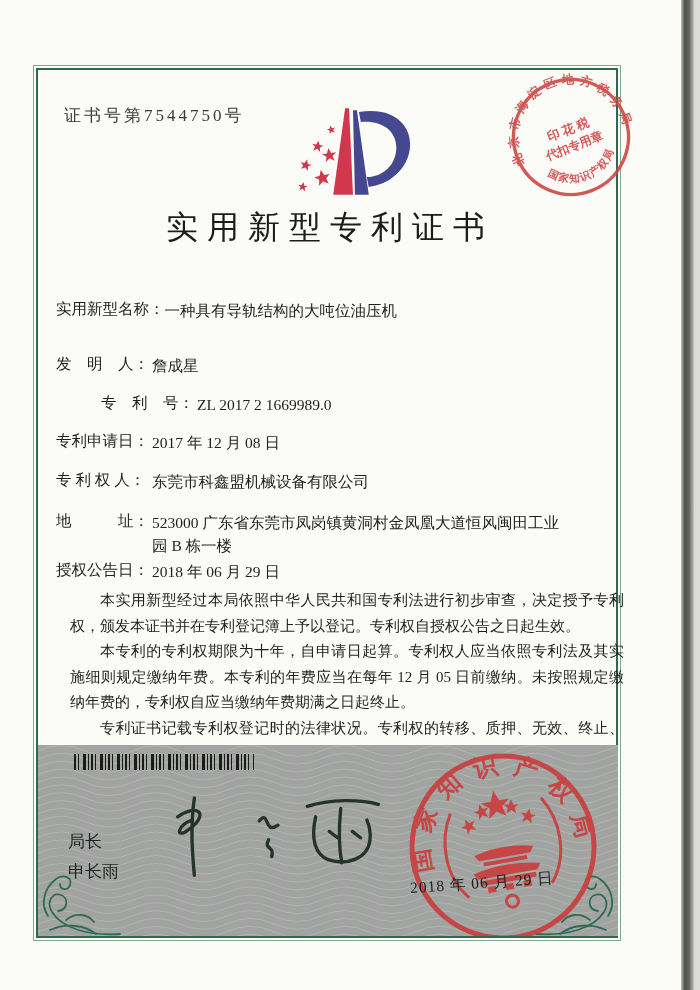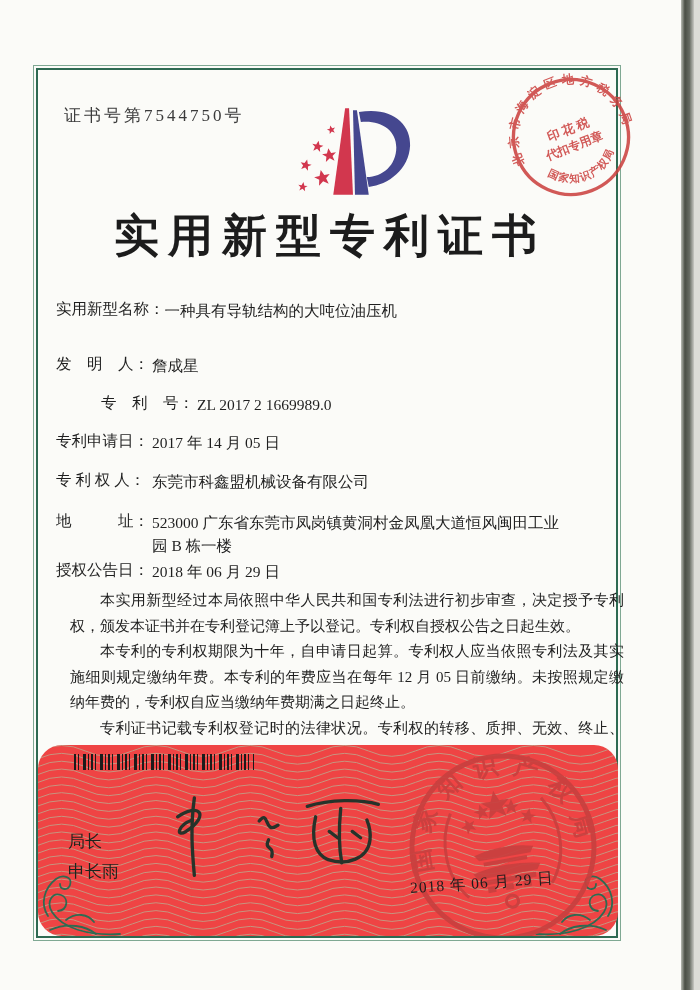--- a/index.html
+++ b/index.html
@@ -16,33 +16,33 @@
   .scan-edge2{position:absolute;top:0;right:0;width:6px;height:990px;background:#dcdcd7;}
   
   .frame-outer{position:absolute;left:33px;top:65px;width:588px;height:876px;
     border:1px solid #7fa893;box-sizing:border-box;}
   .frame-inner{position:absolute;inset:2px;border:2px solid #2e6a52;}
   .cert-no{position:absolute;left:64px;top:104px;font-size:17px;letter-spacing:3px;color:#3a3a3a;}
   .logo{position:absolute;left:288px;top:100px;width:128px;height:104px;}
   .tax-stamp{position:absolute;left:504px;top:70px;width:134px;height:134px;
     transform:rotate(-21deg);opacity:.88;}
   .title{position:absolute;left:40px;right:80px;top:206px;text-align:center;
-    font-size:45px;font-weight:700;letter-spacing:9px;color:#1c1c1c;}
+    font-size:32px;font-weight:400;letter-spacing:9px;color:#1c1c1c;}
   .row{position:absolute;left:56px;font-size:15.5px;color:#1f1f1f;}
   .lbl{display:inline-block;min-width:96px;}
   .val{display:inline-block;max-width:420px;vertical-align:top;line-height:23px;}
   .row-name{top:299px;} .row-inv{top:354px;} .row-pno{top:393px;margin-left:45px;}
   .row-fdate{top:431px;} .row-ptee{top:470px;} .row-addr{top:511px;}
   .row-grant{top:560px;} .grant-no{position:absolute;left:305px;top:0;white-space:nowrap;}
   .paras{position:absolute;left:64px;top:588px;width:554px;font-size:15px;
     line-height:25.5px;color:#1f1f1f;text-align:justify;margin-left:6px;}
   .paras p{margin:0;text-indent:2em;}
   
   .panel{position:absolute;left:38px;top:745px;width:580px;height:191px;
-    background:#ef4444;overflow:hidden;border-radius:24px;}
+    background:#a3a3a3;overflow:hidden;}
   .panel .waves{position:absolute;inset:0;}
   .flourish{position:absolute;bottom:-2px;width:86px;height:74px;}
   .flourish.fl-left{left:-2px;}
   .flourish.fl-right{right:-2px;transform:scaleX(-1);}
   .barcode{position:absolute;left:36px;top:9px;width:180px;height:16px;
     background:repeating-linear-gradient(90deg,
       #1b1b1b 0 2px,transparent 2px 4px,#1b1b1b 4px 5px,transparent 5px 9px,
       #1b1b1b 9px 12px,transparent 12px 14px,#1b1b1b 14px 15px,transparent 15px 17px);}
   .director{position:absolute;left:30px;top:82px;font-size:17px;color:#1d241d;line-height:30px;}
   .signature{position:absolute;left:125px;top:40px;width:230px;height:95px;}
@@ -103,21 +103,21 @@
   <div class="row row-name">
     <span class="lbl">实用新型名称：</span><span class="val">一种具有导轨结构的大吨位油压机</span>
   </div>
   <div class="row row-inv">
     <span class="lbl">发　明　人：</span><span class="val">詹成星</span>
   </div>
   <div class="row row-pno">
     <span class="lbl">专　利　号：</span><span class="val">ZL 2017 2 1669989.0</span>
   </div>
   <div class="row row-fdate">
-    <span class="lbl">专利申请日：</span><span class="val">2017 年 14 月 05 日</span>
+    <span class="lbl">专利申请日：</span><span class="val">2017 年 12 月 08 日</span>
   </div>
   <div class="row row-ptee">
     <span class="lbl">专 利 权 人：</span><span class="val">东莞市科鑫盟机械设备有限公司</span>
   </div>
   <div class="row row-addr">
     <span class="lbl">地　　　址：</span><span class="val">523000 广东省东莞市凤岗镇黄洞村金凤凰大道恒风闽田工业园 B 栋一楼</span>
   </div>
   <div class="row row-grant">
     <span class="lbl">授权公告日：</span><span class="val">2018 年 06 月 29 日</span>
   </div>

